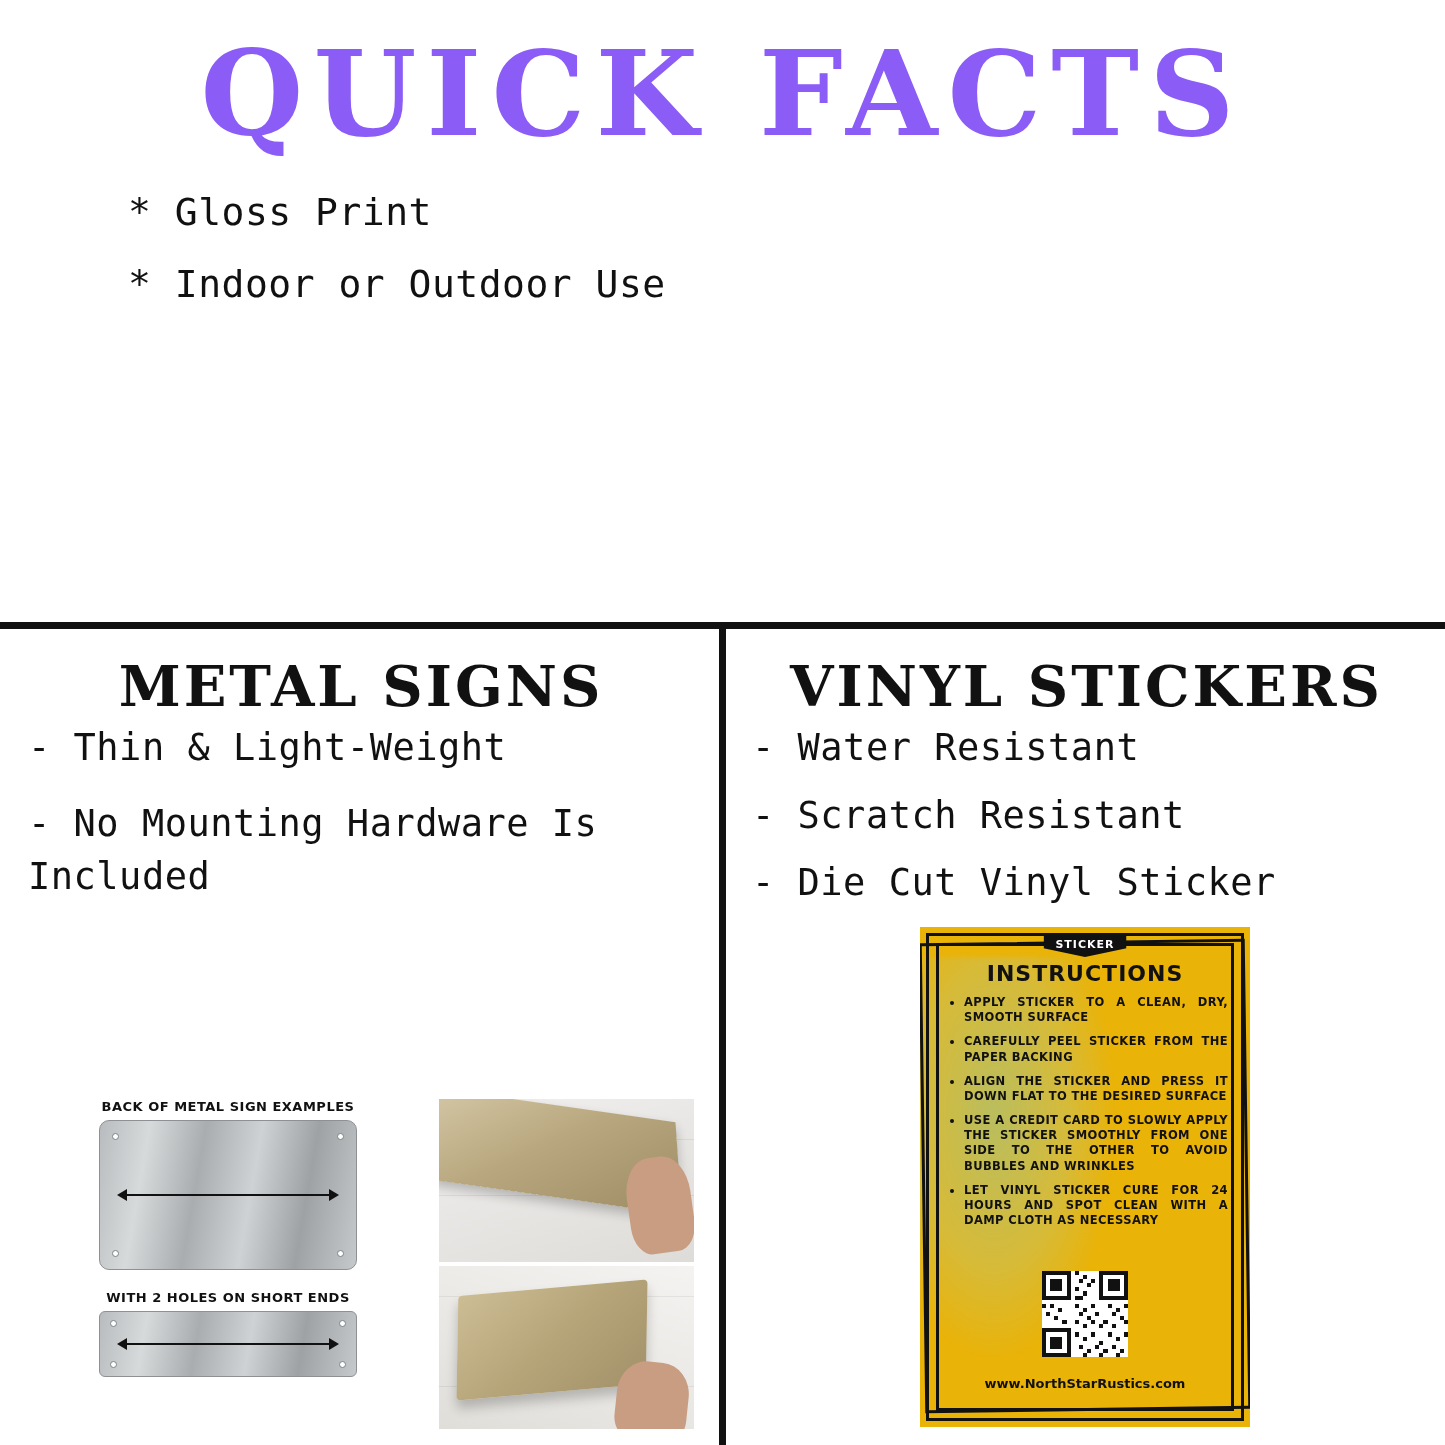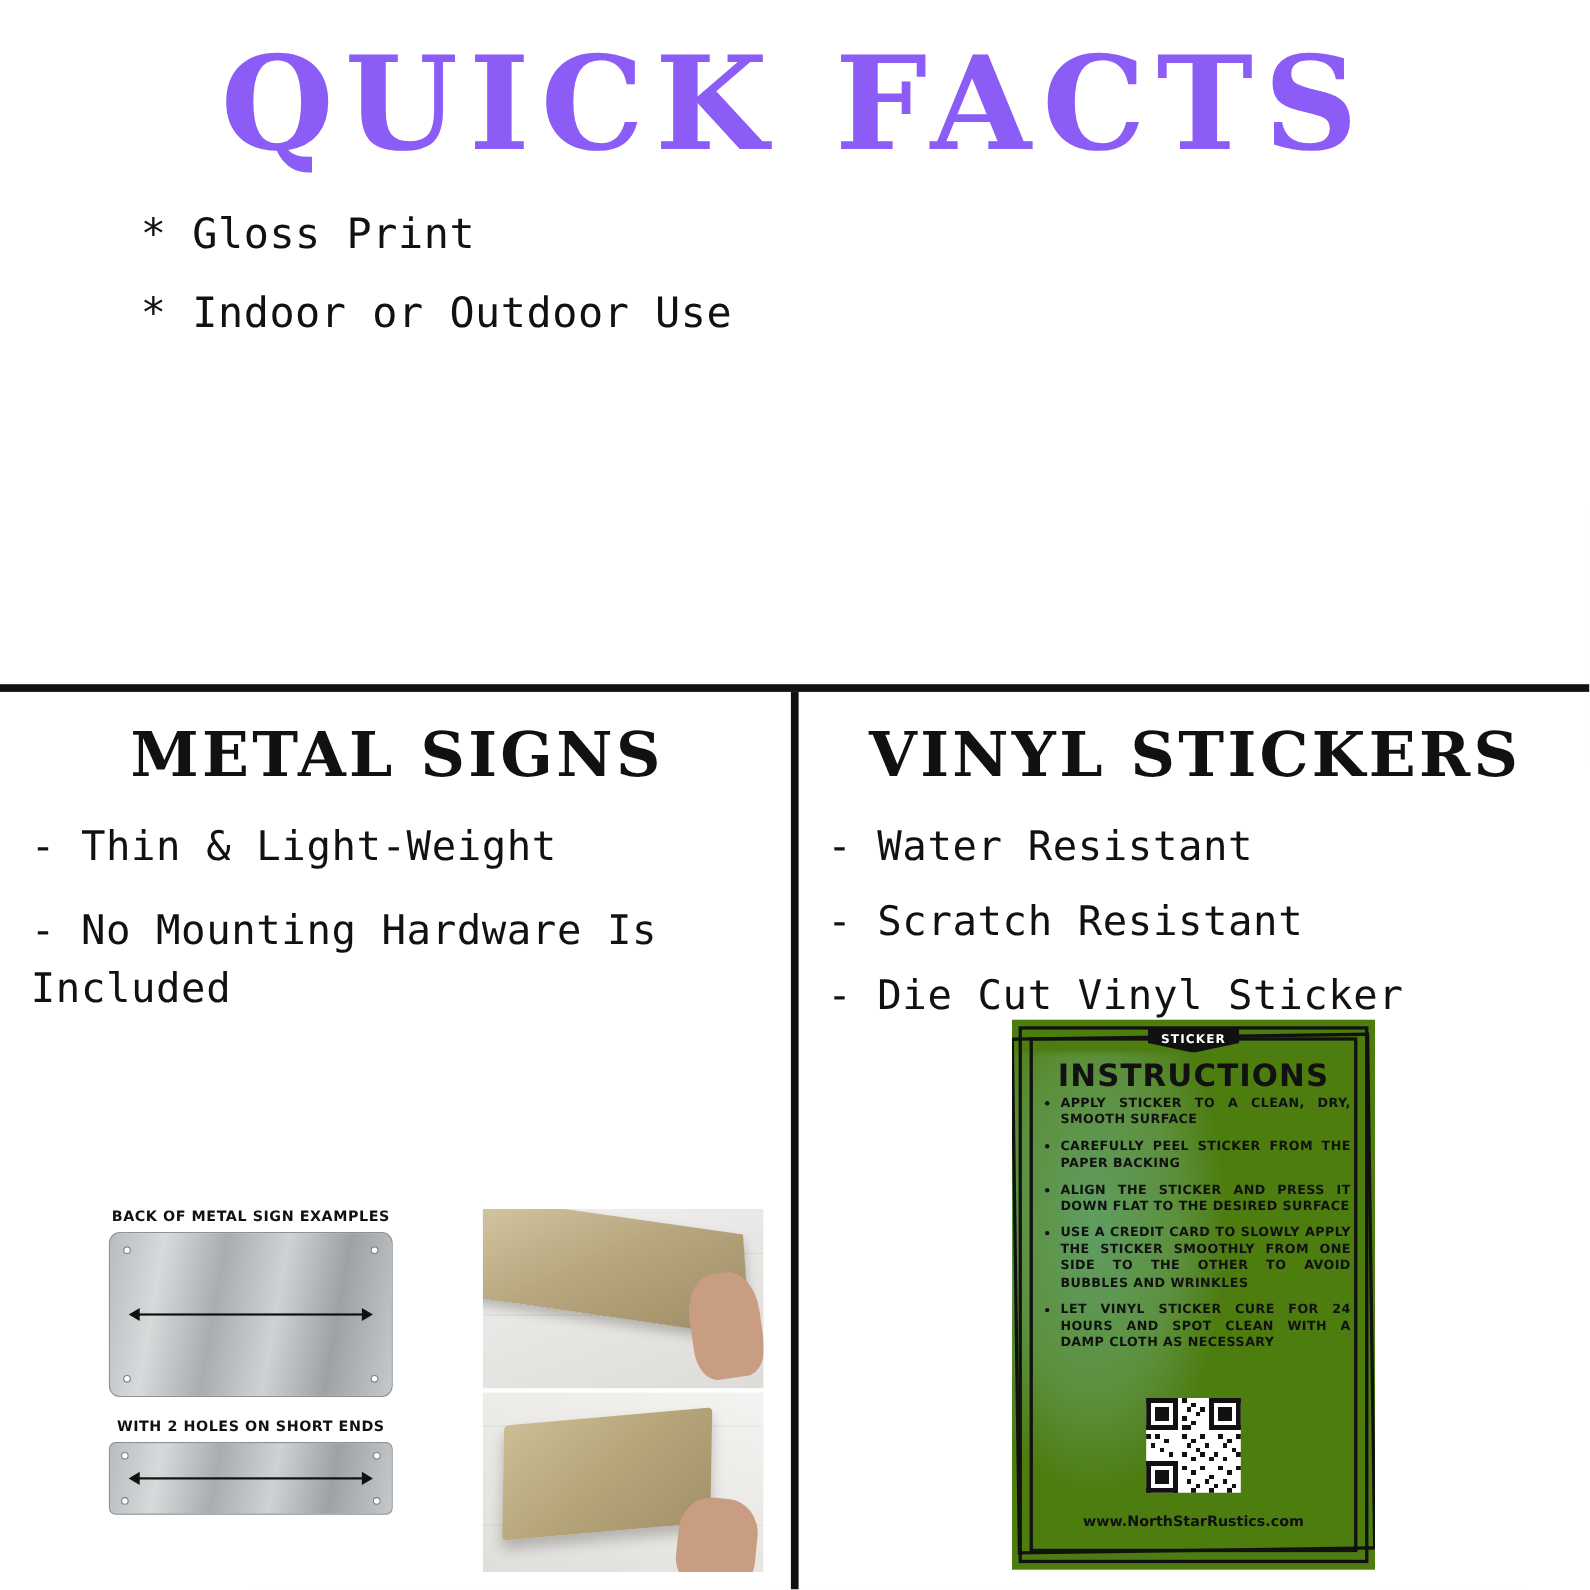--- a/index.html
+++ b/index.html
@@ -46,21 +46,21 @@
   .col { position: relative; height: 100%; }
   .col-left { width: 722px; padding: 24px 28px 0 28px; }
   .col-right { width: 723px; padding: 24px 24px 0 30px; }
 
   .col-title {
     font-family: "DejaVu Serif", "Liberation Serif", serif;
     font-weight: bold;
     font-size: 56px;
     letter-spacing: 3px;
     text-align: center;
-    margin-bottom: 24px;
+    margin-bottom: 2px;
   }
   .bullet {
     font-size: 37px;
     line-height: 1.45;
     letter-spacing: 0.5px;
     margin-bottom: 22px;
   }
   .col-right .bullet { margin-bottom: 14px; }
 
   
@@ -117,21 +117,21 @@
   .hand {
     position: absolute; background: #c89d82; border-radius: 40% 40% 30% 30%;
   }
   .hand-a { right: 2px; top: 58px; width: 64px; height: 96px; transform: rotate(-8deg); }
   .hand-b { right: 6px; top: 96px; width: 72px; height: 80px; transform: rotate(6deg); }
   .wall-line { position: absolute; left: 0; right: 0; height: 1px; background: rgba(0,0,0,0.06); }
 
   
   .sticker-card {
     position: absolute; left: 198px; top: 298px; width: 330px; height: 500px;
-    background: #4d7c0f;
+    background: #eab308;
     overflow: hidden;
   }
   .teal-blob {
     position: absolute; left: -6px; top: 30px; width: 200px; height: 400px;
     background: radial-gradient(ellipse at 40% 40%, rgba(120,205,215,0.42) 0%, rgba(150,215,225,0.22) 45%, rgba(255,255,255,0) 72%);
     filter: blur(2px);
   }
   .frame-outer { position: absolute; inset: 6px; border: 3px solid #111; }
   .frame-inner { position: absolute; inset: 16px; border: 3px solid #111; }
   .frame-skew {
@@ -141,21 +141,21 @@
   .tag {
     position: absolute; left: 50%; top: 8px; transform: translateX(-50%);
     background: #111; color: #fff; font-family: "DejaVu Sans","Liberation Sans",sans-serif;
     font-size: 11px; font-weight: bold; letter-spacing: 1px;
     padding: 3px 12px 6px 12px;
     clip-path: polygon(0 0, 100% 0, 100% 60%, 50% 100%, 0 60%);
   }
   .card-h {
     position: absolute; left: 0; right: 0; top: 34px;
     text-align: center; font-family: "DejaVu Sans","Liberation Sans",sans-serif;
-    font-size: 28px; font-weight: bold; letter-spacing: 1px; color: #111;
+    font-size: 22px; font-weight: bold; letter-spacing: 1px; color: #111;
   }
   .steps { position: absolute; left: 30px; right: 22px; top: 68px; }
   .steps li {
     list-style: disc;
     margin: 0 0 9px 14px;
     font-family: "DejaVu Sans","Liberation Sans",sans-serif;
     font-size: 11.5px; font-weight: bold; line-height: 1.32;
     letter-spacing: 0.4px; text-align: justify; color: #111;
   }
   .qr { position: absolute; left: 50%; transform: translateX(-50%); bottom: 70px; width: 86px; height: 86px; }

